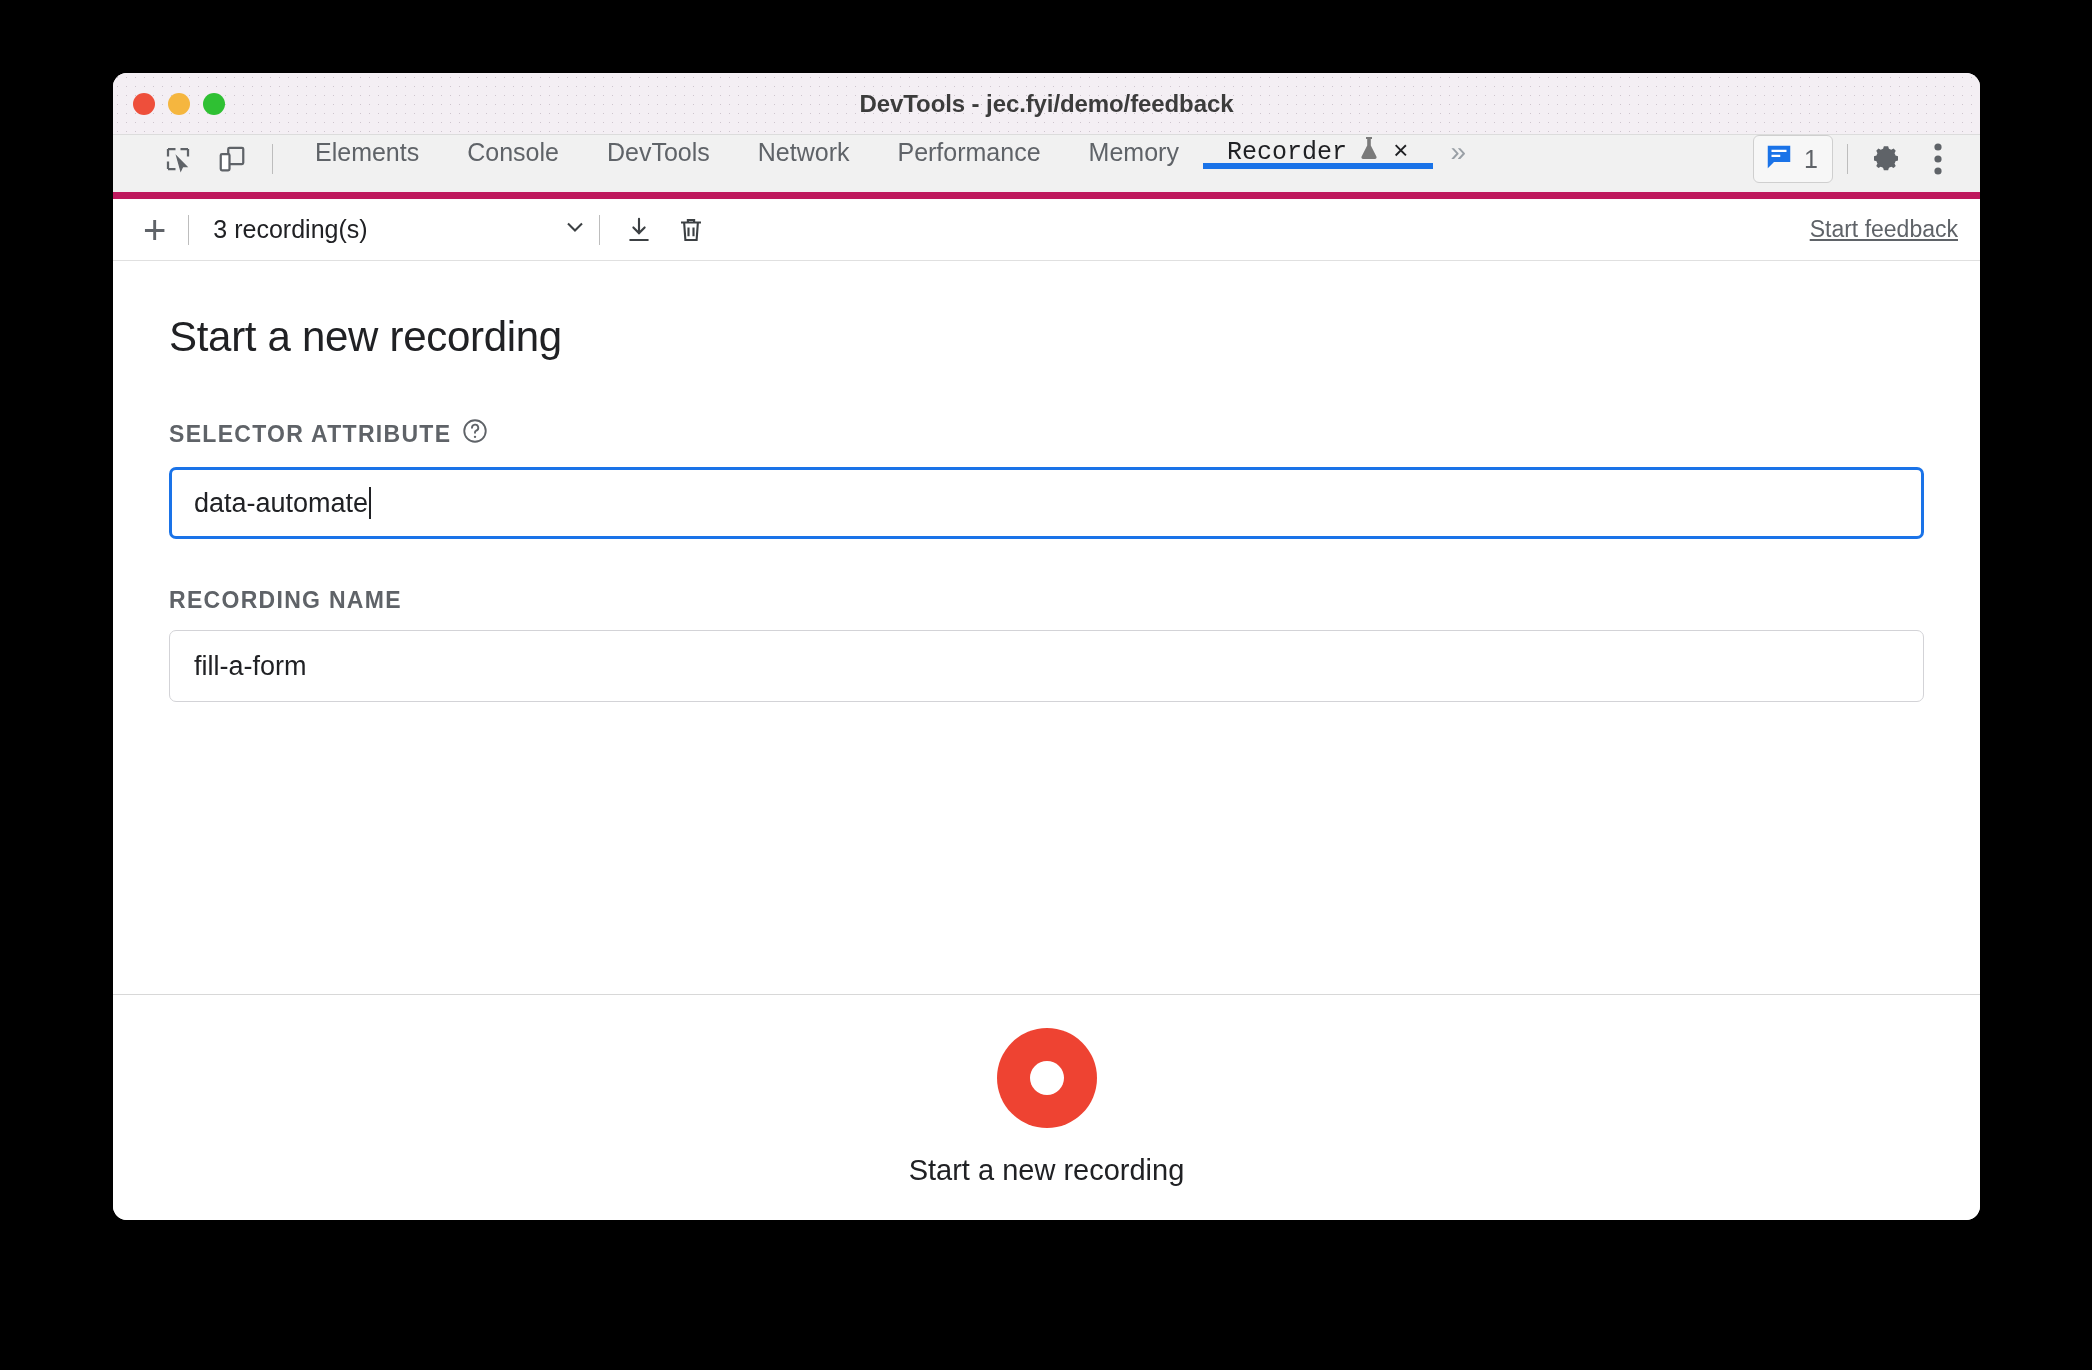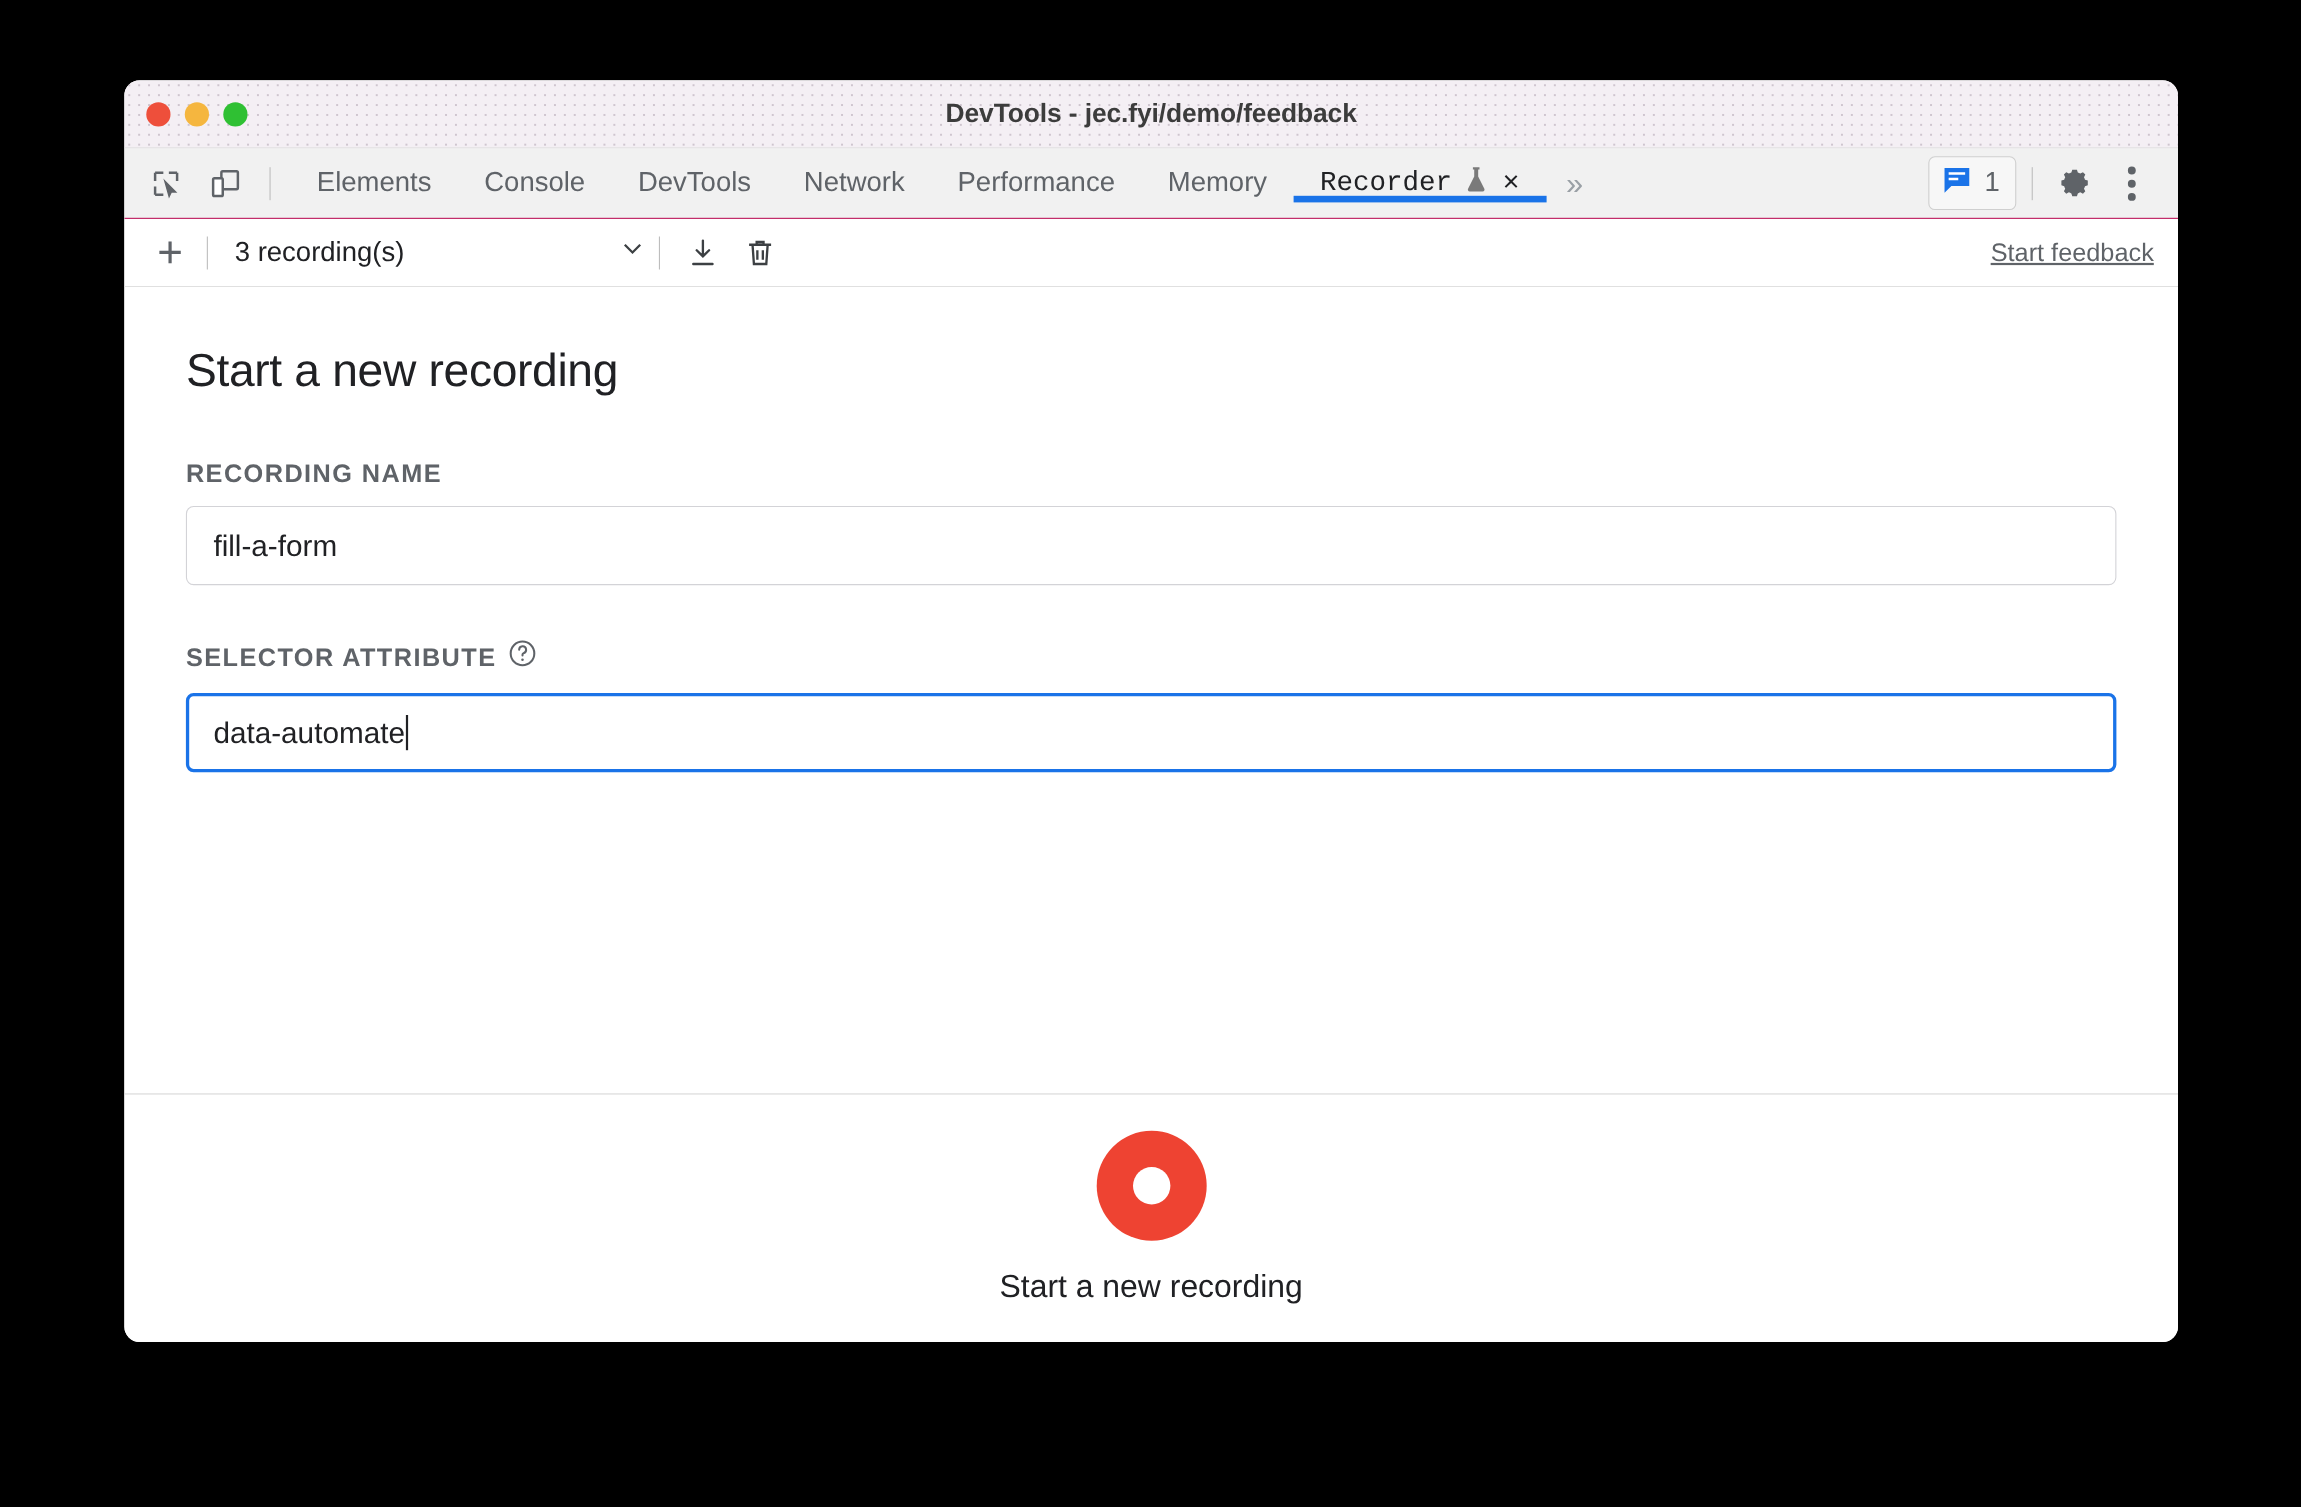--- a/index.html
+++ b/index.html
@@ -65,23 +65,24 @@
     z-index: 2;
     letter-spacing: -0.1px;
   }
 
   
   .tabbar {
     height: 64px;
     background: #f1f1f1;
     flex: 0 0 auto;
     display: flex;
-    align-items: center;
-    border-bottom: 1px solid #be185d;
+    align-items: flex-start;
+    border-bottom: 7px solid #be185d;
     position: relative;
+    padding-left: 27px;
   }
   .tb-left {
     display: flex;
     align-items: center;
     padding-left: 14px;
     gap: 6px;
   }
   .icon-btn {
     width: 48px; height: 48px;
     display: flex; align-items: center; justify-content: center;
@@ -388,41 +389,41 @@
       </svg>
     </div>
     <a class="feedback">Start feedback</a>
   </div>
 
   <div class="content">
     <h1 class="page-title">Start a new recording</h1>
 
     <div class="field">
       <div class="field-label">
-        <span>RECORDING NAME</span>
-      </div>
-      <input class="text-input" type="text" value="fill-a-form" style="">
-    </div>
-
-    <div class="field">
-      <div class="field-label">
         <span>SELECTOR ATTRIBUTE</span>
         <span>
           <svg width="28" height="28" viewBox="0 0 24 24" fill="none" stroke="#5f6368" stroke-width="1.6">
             <circle cx="12" cy="12" r="9.2"></circle>
             <path d="M9.4 9.2a2.7 2.7 0 1 1 3.4 2.6c-.6.2-.8.7-.8 1.3v.5" stroke-linecap="round"></path>
             <circle cx="12" cy="17" r="1" fill="#5f6368" stroke="none"></circle>
           </svg>
         </span>
       </div>
       <div class="text-input focused input-fake">
         <span>data-automate</span>
           <span class="caret"></span>
       </div>
     </div>
+
+    <div class="field">
+      <div class="field-label">
+        <span>RECORDING NAME</span>
+      </div>
+      <input class="text-input" type="text" value="fill-a-form" style="">
+    </div>
   </div>
 
   <div class="footer">
     <div class="record-btn">
       <div class="inner"></div>
     </div>
     <div class="record-label">Start a new recording</div>
   </div>
 
 </div>

